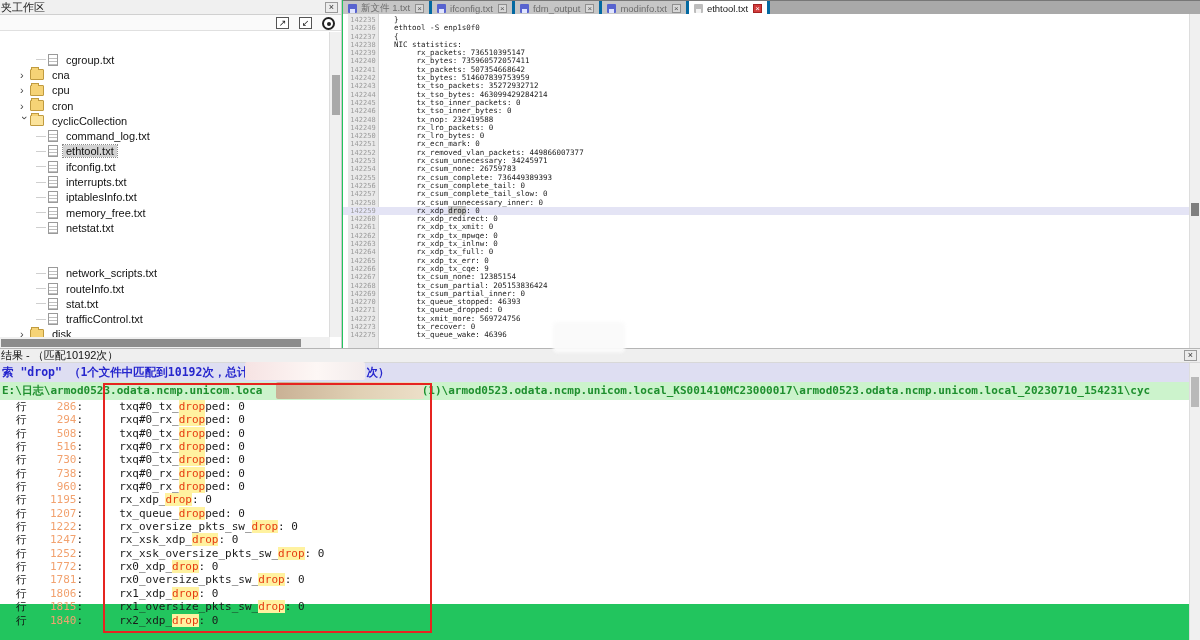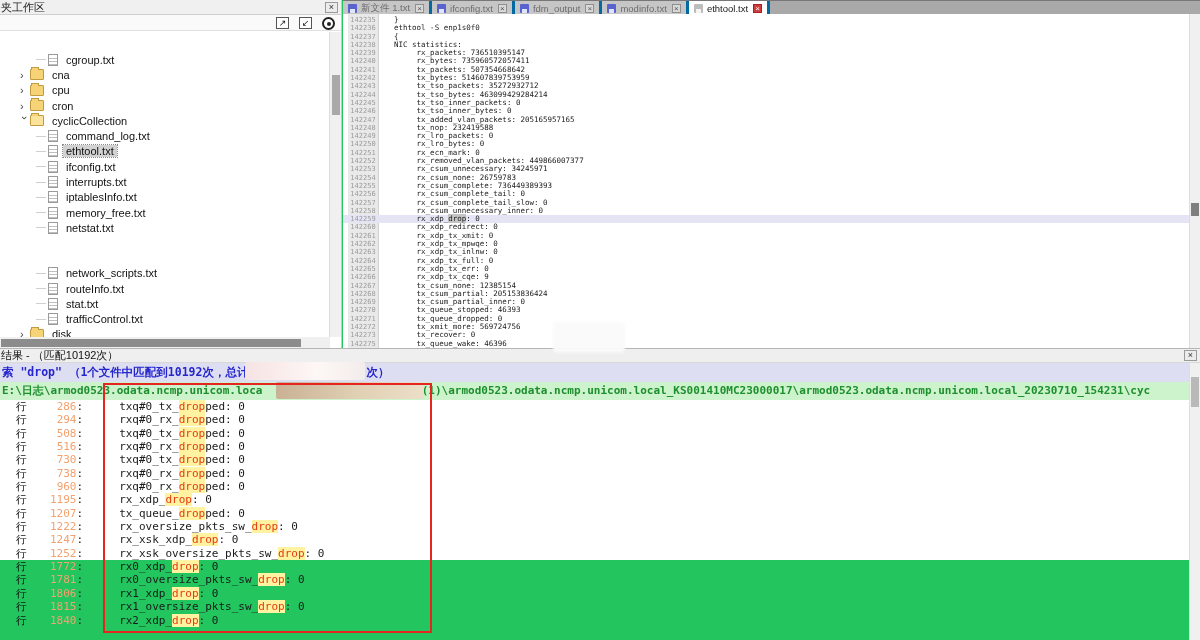--- a/index.html
+++ b/index.html
@@ -82,21 +82,21 @@
   .eline .lnum { position:absolute; left:5px; width:29px; text-align:center; color:#9b9b9b;
                  font-size:7px; padding-left:1px; }
   .eline .etext { position:absolute; left:51px; }
   .eline.cur { background:#e4e4f5; width:846px; }
   .edsel { background:#c4c4c4; }
   .ed-vscroll { position:absolute; right:0; top:14px; width:11px; height:334px; background:#f0f0f0;
                 border-left:1px solid #ddd; }
   .ed-vthumb { position:absolute; left:1px; top:189px; width:8px; height:13px; background:#7f7f7f; }
 
   
-  .res { position:absolute; left:0; top:348px; width:1200px; height:212px; background:#fff;
+  .res { position:absolute; left:0; top:348px; width:1200px; height:256px; background:#fff;
          border-top:1px solid #b5b5b5; }
   .res-title { position:absolute; left:0; top:0; width:100%; height:14px; background:#efefef;
                border-bottom:1px solid #d8d8d8; font-size:11px; line-height:13px; color:#111;
                padding-left:1px; }
   .res-close { position:absolute; right:3px; top:1px; width:13px; height:11px; background:#ececec;
                border:1px solid #9a9a9a; font-size:9px; line-height:9px; text-align:center; color:#333; }
   .res-search { position:absolute; left:0; top:14px; width:1189px; height:19px; background:#dededf2;
                 background:#dedef2; font-family:"DejaVu Sans Mono", monospace; font-weight:bold;
                 font-size:11.5px; line-height:18px; color:#2525cd; white-space:nowrap; padding-left:2px; }
   .res-path { position:absolute; left:0; top:33px; width:1189px; height:18px; background:#ccf3cc;
@@ -262,21 +262,20 @@
           <div class="eline"><span class="lnum">142237</span><span class="etext">{</span></div>
           <div class="eline"><span class="lnum">142238</span><span class="etext">NIC statistics:</span></div>
           <div class="eline"><span class="lnum">142239</span><span class="etext">     rx_packets: 736510395147</span></div>
           <div class="eline"><span class="lnum">142240</span><span class="etext">     rx_bytes: 735960572057411</span></div>
           <div class="eline"><span class="lnum">142241</span><span class="etext">     tx_packets: 507354668642</span></div>
           <div class="eline"><span class="lnum">142242</span><span class="etext">     tx_bytes: 514607839753959</span></div>
           <div class="eline"><span class="lnum">142243</span><span class="etext">     tx_tso_packets: 35272932712</span></div>
           <div class="eline"><span class="lnum">142244</span><span class="etext">     tx_tso_bytes: 463099429284214</span></div>
           <div class="eline"><span class="lnum">142245</span><span class="etext">     tx_tso_inner_packets: 0</span></div>
           <div class="eline"><span class="lnum">142246</span><span class="etext">     tx_tso_inner_bytes: 0</span></div>
-          <div class="eline"><span class="lnum">142247</span><span class="etext">     tx_added_vlan_packets: 205165957165</span></div>
           <div class="eline"><span class="lnum">142248</span><span class="etext">     tx_nop: 232419588</span></div>
           <div class="eline"><span class="lnum">142249</span><span class="etext">     rx_lro_packets: 0</span></div>
           <div class="eline"><span class="lnum">142250</span><span class="etext">     rx_lro_bytes: 0</span></div>
           <div class="eline"><span class="lnum">142251</span><span class="etext">     rx_ecn_mark: 0</span></div>
           <div class="eline"><span class="lnum">142252</span><span class="etext">     rx_removed_vlan_packets: 449866007377</span></div>
           <div class="eline"><span class="lnum">142253</span><span class="etext">     rx_csum_unnecessary: 34245971</span></div>
           <div class="eline"><span class="lnum">142254</span><span class="etext">     rx_csum_none: 26759783</span></div>
           <div class="eline"><span class="lnum">142255</span><span class="etext">     rx_csum_complete: 736449389393</span></div>
           <div class="eline"><span class="lnum">142256</span><span class="etext">     rx_csum_complete_tail: 0</span></div>
           <div class="eline"><span class="lnum">142257</span><span class="etext">     rx_csum_complete_tail_slow: 0</span></div>

